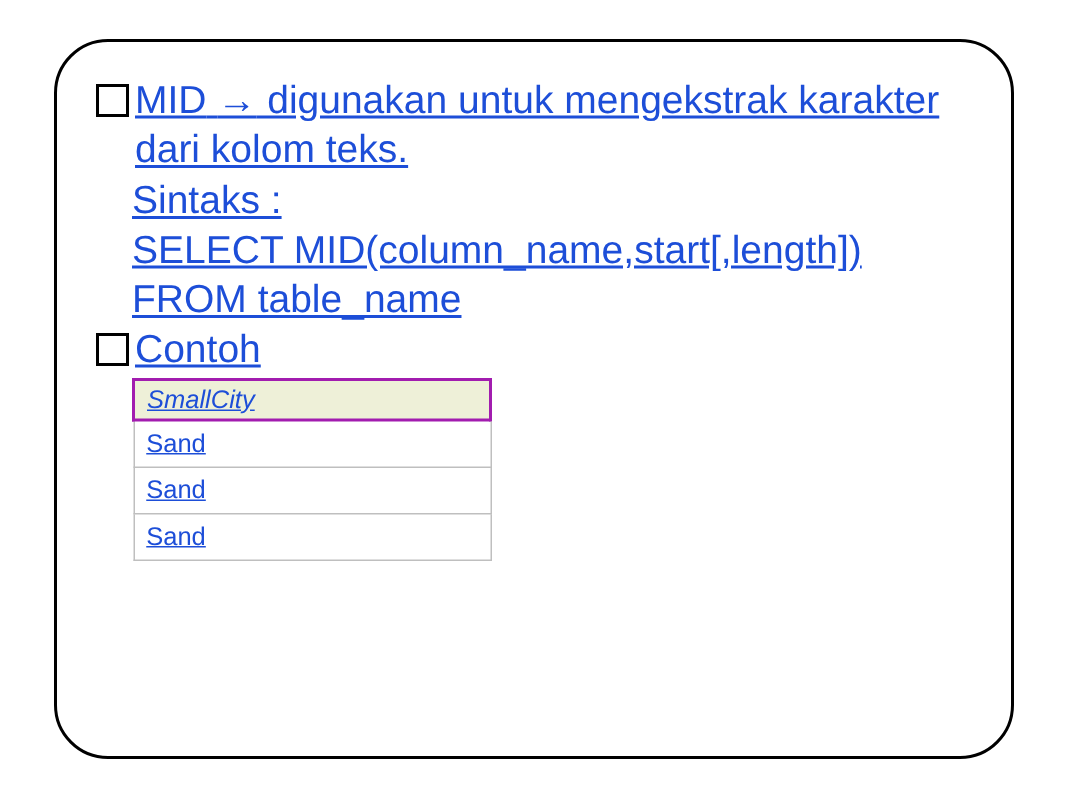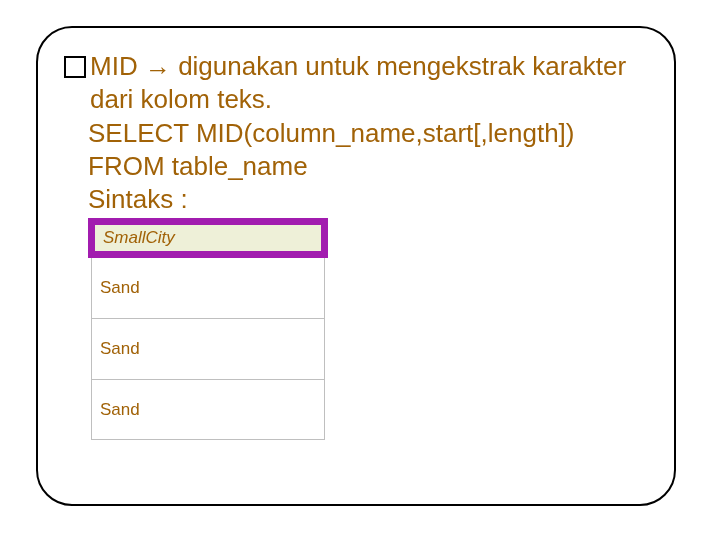--- a/index.html
+++ b/index.html
@@ -21,21 +21,22 @@
     width: 640px;
     height: 480px;
     border: 2px solid #000;
     border-radius: 36px;
     box-sizing: border-box;
     padding: 22px 26px 20px 26px;
   }
   .content {
     font-size: 26px;
     line-height: 1.28;
-    color: #a16207;
+    color: #1d4ed8;
+    text-decoration: underline;
   }
   .bullet-row {
     display: flex;
     align-items: flex-start;
   }
   .bullet-square {
     width: 18px;
     height: 18px;
     border: 2px solid #000;
     margin-top: 6px;
@@ -47,48 +48,52 @@
   .table {
     margin-top: 2px;
     margin-left: 24px;
     border-collapse: collapse;
     font-size: 17px;
     width: 240px;
   }
   .table th {
     text-align: left;
     background: #eef0d8;
-    border: 7px solid #a21caf;
+    border: 2px solid #a21caf;
     padding: 2px 8px;
     font-weight: normal;
     font-style: italic;
   }
   .table td {
     border: 1px solid #bfbfbf;
-    padding: 19px 8px;
+    padding: 4px 8px;
   }
 </style>
 </head>
 <body>
 
 <div class="slide">
   <div class="frame">
     <div class="content">
 
       <div class="bullet-row">
         <div class="bullet-square"></div>
         <div class="bullet-text">
           <span>MID</span>
           <span>→</span><span> digunakan untuk mengekstrak karakter dari kolom teks.</span>
         </div>
       </div>
 
+      <div class="indent">Sintaks :</div>
       <div class="indent">SELECT MID(column_name,start[,length]) FROM table_name</div>
-      <div class="indent">Sintaks :</div>
 
+      <div class="bullet-row">
+        <div class="bullet-square"></div>
+        <div class="bullet-text">Contoh</div>
+      </div>
 
 
       <table class="table">
         <tbody>
             <tr>
           <th>SmallCity</th>
         </tr>
         <tr>
           <td>Sand</td>
         </tr>

